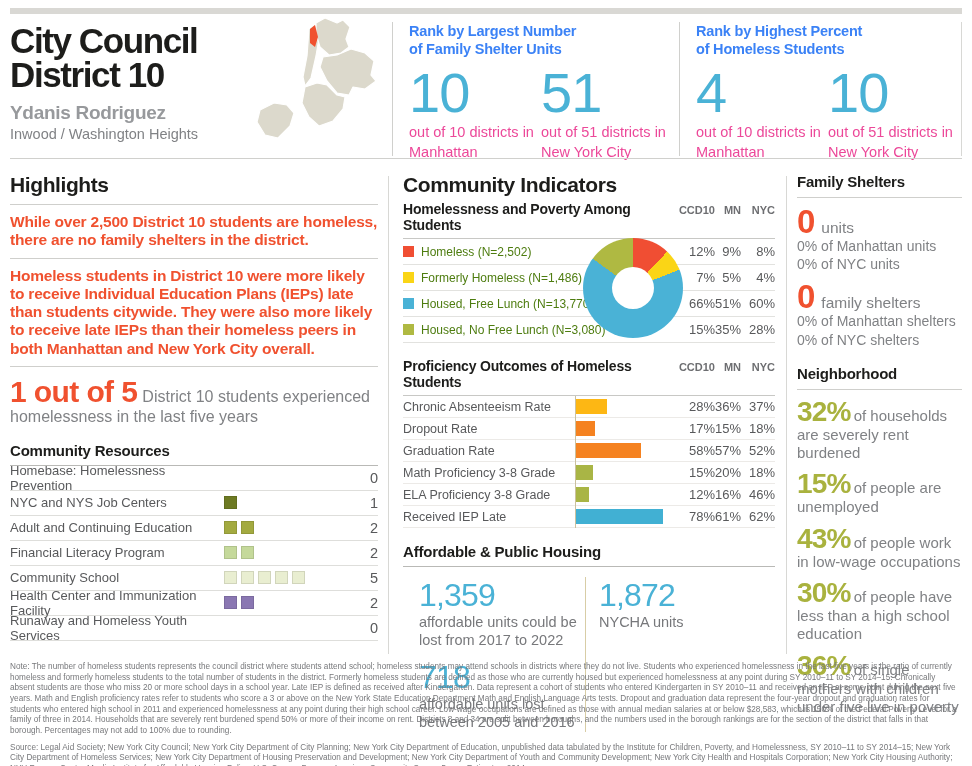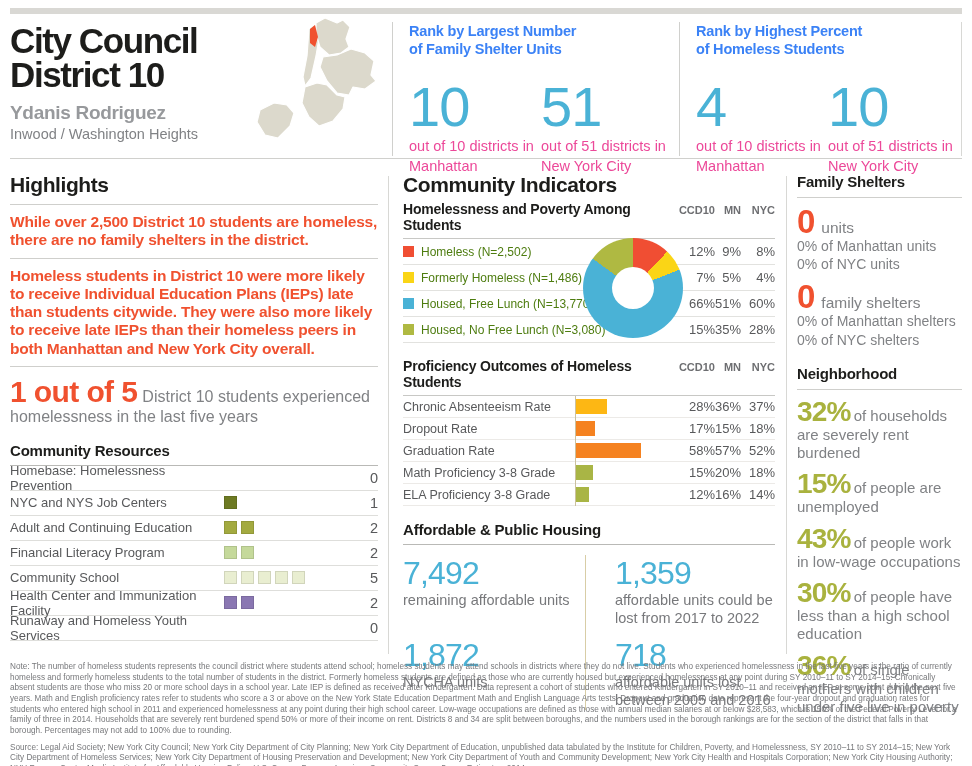--- a/index.html
+++ b/index.html
@@ -15,21 +15,21 @@
   .page-title { font-size:35px; font-weight:bold; color:#1d1d1b; letter-spacing:-1.4px; line-height:0.98; margin-top:2px; }
   .page-title span { display:block; }
   .member { font-size:19px; font-weight:bold; color:#97999c; letter-spacing:-0.3px; margin-top:9px; }
   .nabes { font-size:14.5px; color:#808285; margin-top:2px; }
   .map-block { width:140px; position:relative; }
   .map-block svg { display:block; margin-top:-6px; }
 
   .rank-panel { border-left:1px solid #d0d0cd; padding:0 0 0 16px; width:287px; }
   .rank-panel.second { width:283px; border-right:1px solid #d8d8d5; }
   .rank-heading { font-size:14.5px; font-weight:bold; color:#3b82f6; line-height:1.25; letter-spacing:-0.2px; }
-  .rank-stats { display:flex; margin-top:22px; }
+  .rank-stats { display:flex; margin-top:8px; }
   .rank-stat { width:132px; }
   .rank-value { font-size:56px; color:#4ab2d6; line-height:0.95; letter-spacing:-1px; }
   .rank-caption { font-size:14.5px; color:#ec4899; line-height:1.32; margin-top:4px; }
 
   .hdr-rule { position:absolute; top:158px; left:10px; right:10px; height:1px; background:#d0d0cd; }
   .divider-v { position:absolute; top:176px; height:478px; width:1px; background:#d8d8d5; }
   .dv1 { left:388px; } .dv2 { left:786px; }
 
   
   .col-left  { position:absolute; left:10px;  top:160px; width:368px; }
@@ -322,32 +322,37 @@
         <span class="pv c2">20%</span>
         <span class="pv c3">18%</span>
       </div>
       <div class="orow">
         <span class="orow-label">ELA Proficiency 3-8 Grade</span>
         <span class="bar-zone">
             <span class="obar" style="width: 13px; background: rgb(169, 181, 69);"></span>
           </span>
         <span class="pv c1">12%</span>
         <span class="pv c2">16%</span>
-        <span class="pv c3">14%</span>
+        <span class="pv c3">46%</span>
+      </div>
+      <div class="orow">
+        <span class="orow-label">Received IEP Late</span>
+        <span class="bar-zone">
+            <span class="obar" style="width: 87px; background: rgb(65, 176, 211);"></span>
+          </span>
+        <span class="pv c1">78%</span>
+        <span class="pv c2">61%</span>
+        <span class="pv c3">62%</span>
       </div>
     </div>
 
     <div class="hsg">
       <div class="hsg-heading">Affordable &amp; Public Housing</div>
       <div class="hsg-grid">
         <div class="hsg-divider"></div>
-        <div class="hsg-cell">
-          <div class="hsg-value">7,492</div>
-          <div class="hsg-caption">remaining affordable units</div>
-        </div>
         <div class="hsg-cell" style="padding-left:16px;">
           <div class="hsg-value">1,359</div>
           <div class="hsg-caption">affordable units could be lost from 2017 to 2022</div>
         </div>
         <div class="hsg-cell">
           <div class="hsg-value">1,872</div>
           <div class="hsg-caption">NYCHA units</div>
         </div>
         <div class="hsg-cell" style="padding-left:16px;">
           <div class="hsg-value">718</div>

